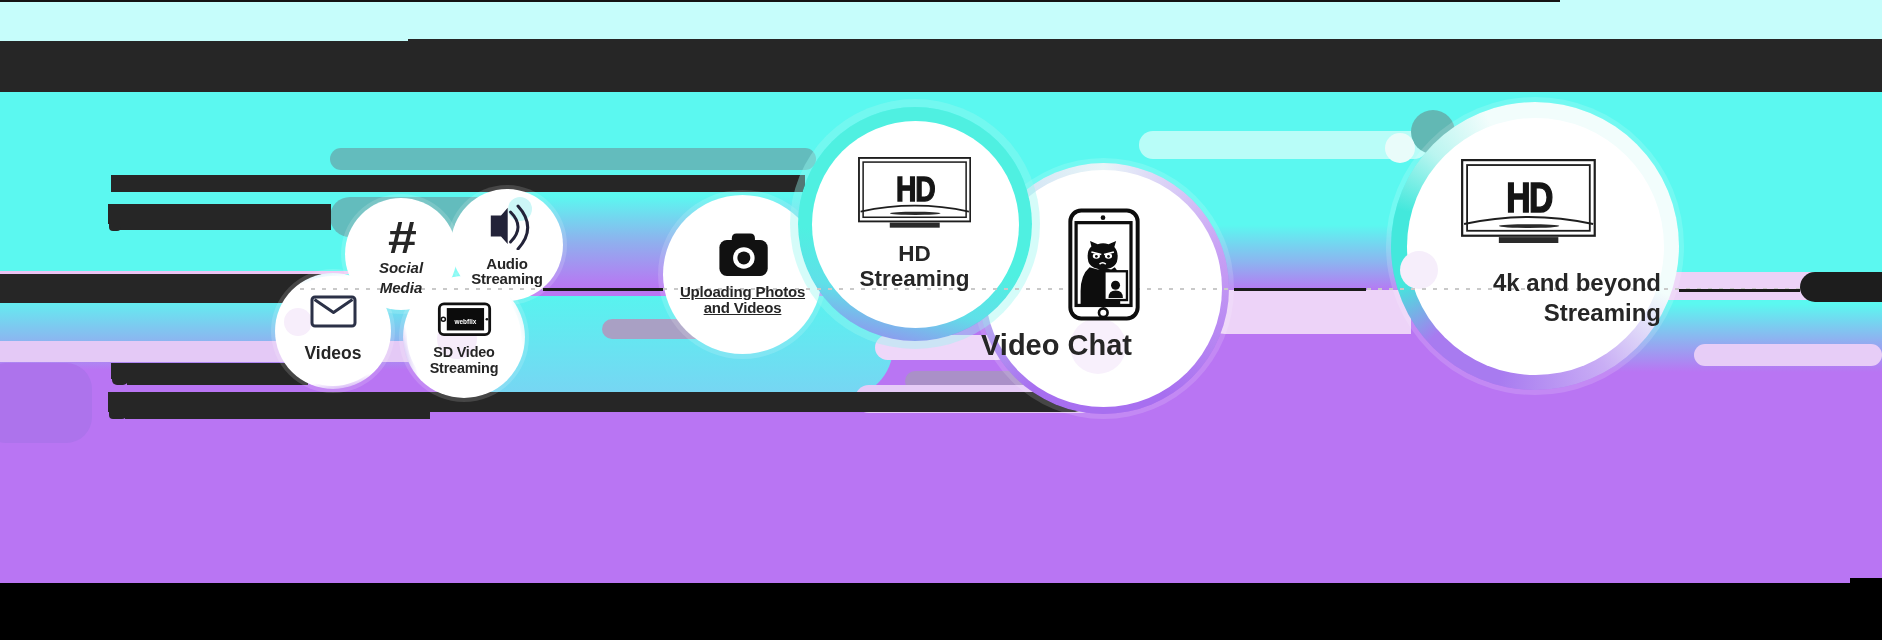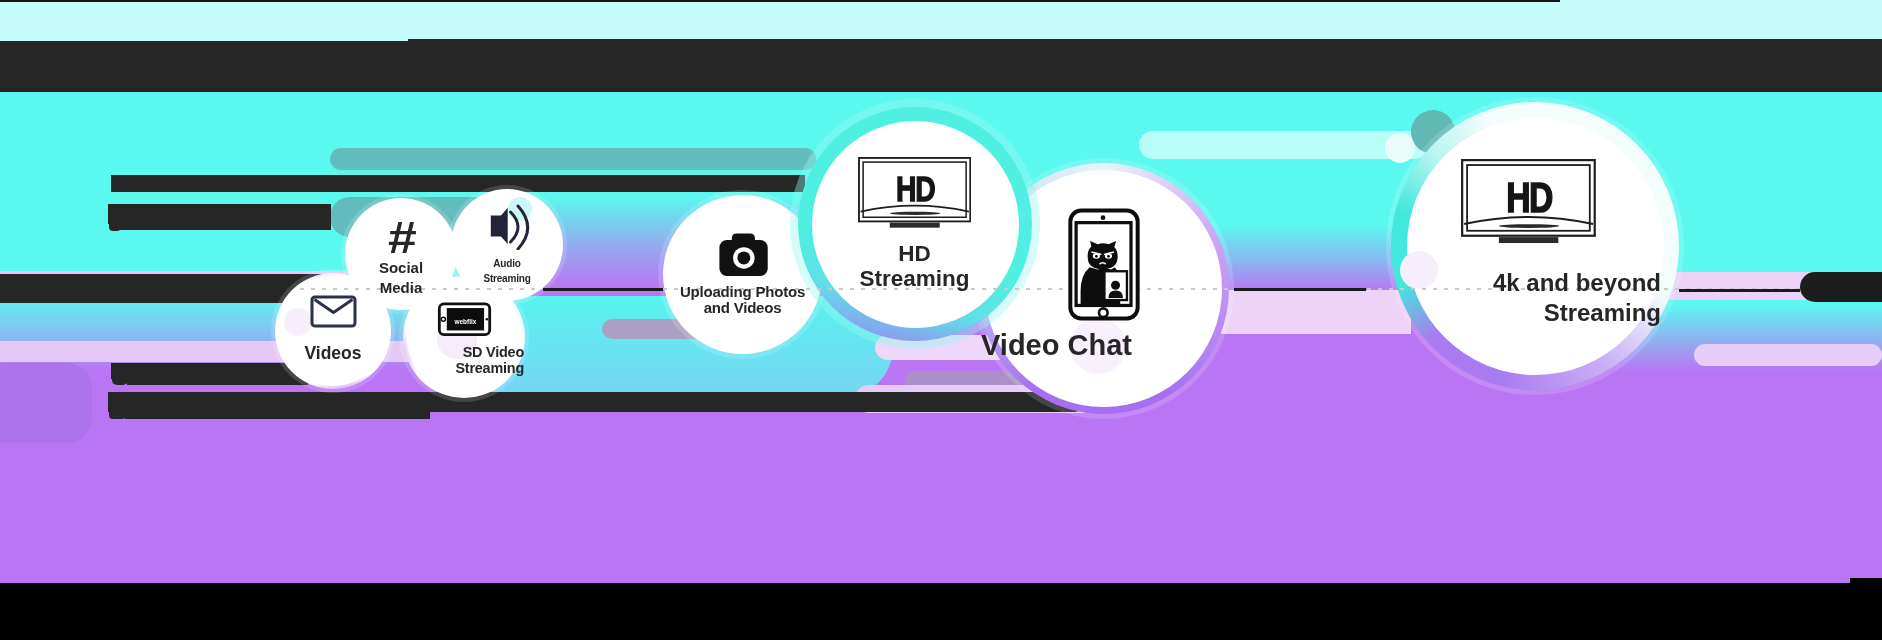--- a/index.html
+++ b/index.html
@@ -130,45 +130,45 @@
   <div class="sline" style="left:1679px;top:289px;width:121px;"></div>
   <div class="abs" style="left:1800px;top:272px;width:82px;height:30px;border-radius:15px 0 0 15px;background:#1d1d1d;z-index:7;"></div>
 
   <svg class="icon" style="left:310px;top:295px;" width="47" height="33" viewBox="0 0 47 33">
     <rect x="2" y="2" width="43" height="29" rx="3" fill="none" stroke="#2b3147" stroke-width="3"></rect>
     <path d="M4.5,4.5 L23.5,17.5 L42.5,4.5" fill="none" stroke="#2b3147" stroke-width="3" stroke-linejoin="round"></path>
   </svg>
   <div class="lbl" style="left:273px;top:343px;width:120px;font-size:17.5px;">Videos</div>
 
   <div class="lbl" style="left:343px;top:212px;width:120px;font-size:45px;font-weight:800;"><span style="display:inline-block;transform:scaleX(1.15);transform-origin:center;">#</span></div>
-  <div class="lbl" style="left:341px;top:258px;width:120px;font-size:15px;line-height:19.5px;">Social<br>Media</div>
+  <div class="lbl" style="left:341px;top:258px;width:120px;font-size:15px;line-height:19.5px;font-style:italic;">Social<br>Media</div>
 
   <svg class="icon" style="left:488px;top:204px;" width="47" height="46" viewBox="0 0 47 46">
     <path d="M2.8,11.4 L13,11.4 L19.7,3.8 L19.7,40 L13,32.5 L2.8,32.5 Z" fill="#232339"></path>
     <path d="M22.5,8 Q37.5,23 22.5,38" stroke="#232339" stroke-width="3" fill="none" stroke-linecap="round"></path>
     <path d="M30,2 Q49.4,23.5 30,45" stroke="#232339" stroke-width="3" fill="none" stroke-linecap="round"></path>
   </svg>
-  <div class="lbl" style="left:447px;top:256px;width:120px;font-size:10px;line-height:15.2px;letter-spacing:-0.2px;">Audio<br>Streaming</div>
+  <div class="lbl" style="left:447px;top:256px;width:120px;font-size:15px;line-height:15.2px;letter-spacing:-0.2px;">Audio<br>Streaming</div>
 
   <svg class="icon" style="left:437px;top:302px;" width="55" height="34.5" viewBox="0 0 58 37">
     <rect x="2" y="2" width="54" height="33" rx="5" fill="#fff" stroke="#111" stroke-width="3"></rect>
     <rect x="10" y="6.5" width="40" height="24" fill="#0c0c0c"></rect>
     <text x="30" y="21.5" text-anchor="middle" dominant-baseline="middle" fill="#fff" font-family="Liberation Sans, sans-serif" font-weight="bold" font-size="6.9">webflix</text>
     <circle cx="6.3" cy="18.5" r="2.2" fill="none" stroke="#111" stroke-width="1.6"></circle>
     <circle cx="53" cy="18.5" r="1.4" fill="#111"></circle>
   </svg>
-  <div class="lbl" style="left:404px;top:345px;width:120px;font-size:14.4px;line-height:15.8px;letter-spacing:-0.2px;text-align:right;">SD Video<br>Streaming</div>
+  <div class="lbl" style="left:404px;top:345px;width:120px;font-size:14.4px;line-height:15.8px;letter-spacing:-0.2px;">SD Video<br>Streaming</div>
 
   <svg class="icon" style="left:718px;top:232px;" width="50" height="47" viewBox="0 0 53 50">
     <path d="M14.6,10 V6.7 Q14.6,1.7 19.6,1.7 H34.2 Q39.2,1.7 39.2,6.7 V10 Z" fill="#111"></path>
     <rect x="1.4" y="8.5" width="51.4" height="38.3" rx="8" fill="#111"></rect>
     <circle cx="27.4" cy="27.6" r="11.45" fill="#fff"></circle>
     <circle cx="27.4" cy="27.6" r="6.9" fill="#111"></circle>
   </svg>
-  <div class="lbl" style="left:662px;top:284px;width:161px;font-size:15px;line-height:16px;letter-spacing:-0.2px;">Uploading Photos<br>and Videos</div>
+  <div class="lbl" style="left:662px;top:284px;width:161px;font-size:15px;line-height:16px;letter-spacing:-0.2px;text-decoration:underline;">Uploading Photos<br>and Videos</div>
 
   <svg class="icon" style="left:857.5px;top:157px;" width="113.5" height="71.1" viewBox="0 0 134 84">
     <rect x="1.1" y="1.1" width="131.5" height="75" fill="#fff" stroke="#1e1e1e" stroke-width="2.2"></rect>
     <rect x="6" y="6" width="121.7" height="65.2" fill="none" stroke="#1e1e1e" stroke-width="1.8"></rect>
     <text x="0" y="0" transform="translate(67.5,52.5) scale(0.8 1)" text-anchor="middle" font-family="Liberation Sans, sans-serif" font-weight="bold" font-size="41.8" letter-spacing="-2" fill="#151515" stroke="#151515" stroke-width="1.5">HD</text>
     <path d="M3,64.5 Q67,50.5 131,64.5" stroke="#1e1e1e" stroke-width="2" fill="none"></path>
     <ellipse cx="67.5" cy="66.5" rx="30" ry="1.9" fill="#2a2a2a"></ellipse>
     <rect x="37.5" y="77.5" width="59" height="6" fill="#2a2a2a"></rect>
   </svg>
   <div class="lbl" style="left:834px;top:242px;width:161px;font-size:22.5px;line-height:24.5px;">HD<br>Streaming</div>

